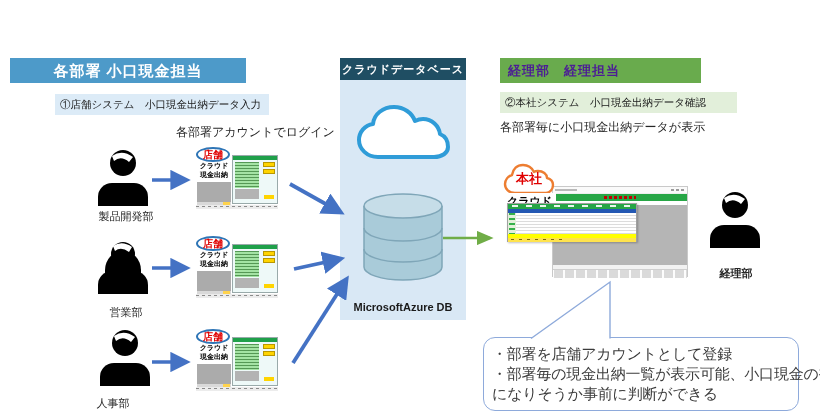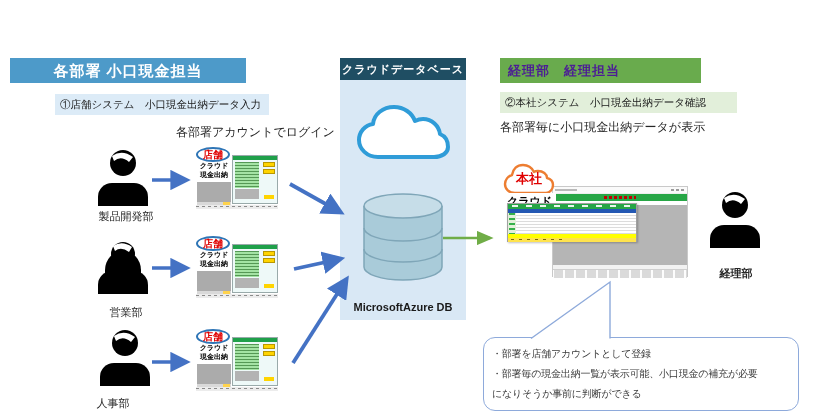--- a/index.html
+++ b/index.html
@@ -76,21 +76,21 @@
   .ht-rows{height:21px;position:relative;background:repeating-linear-gradient(to bottom,#fff 0 2px,#dcdcdc 2px 3px);}
   .ht-rows .lc{position:absolute;left:0;top:0;width:8px;height:100%;background:#e2efda;
                background-image:repeating-linear-gradient(to bottom,#35b04a 0 2px,transparent 2px 5px);background-size:6px 100%;background-position:1px 0;background-repeat:no-repeat;}
   .ht-yellow{height:4px;background:#ffff00;}
   .ht-yellow2{height:4px;background:#ffe34d;
               background-image:repeating-linear-gradient(to right,#7a6a00 0 3px,transparent 3px 8px);background-size:40% 1px;background-position:3px 1px;background-repeat:no-repeat;}
 
   
   .callout{left:483px;top:317px;width:316px;height:74px;border:1.5px solid #8eaadb;border-radius:12px;
            background:#fff;box-sizing:border-box;padding:6px 8px;z-index:2;}
-  .callout .line{font-size:10px;line-height:20px;color:#3b3b3b;white-space:nowrap;letter-spacing:-0.2px;}
+  .callout .line{font-size:15px;line-height:20px;color:#3b3b3b;white-space:nowrap;letter-spacing:-0.2px;}
 
   .overlay{position:absolute;left:0;top:0;width:820px;height:417px;z-index:6;pointer-events:none;}
 </style>
 </head>
 <body>
 
 <div class="canvas">
 
   <div class="abs hdr-left">各部署 小口現金担当</div>
   <div class="abs hdr-cloud">クラウドデータベース</div>

